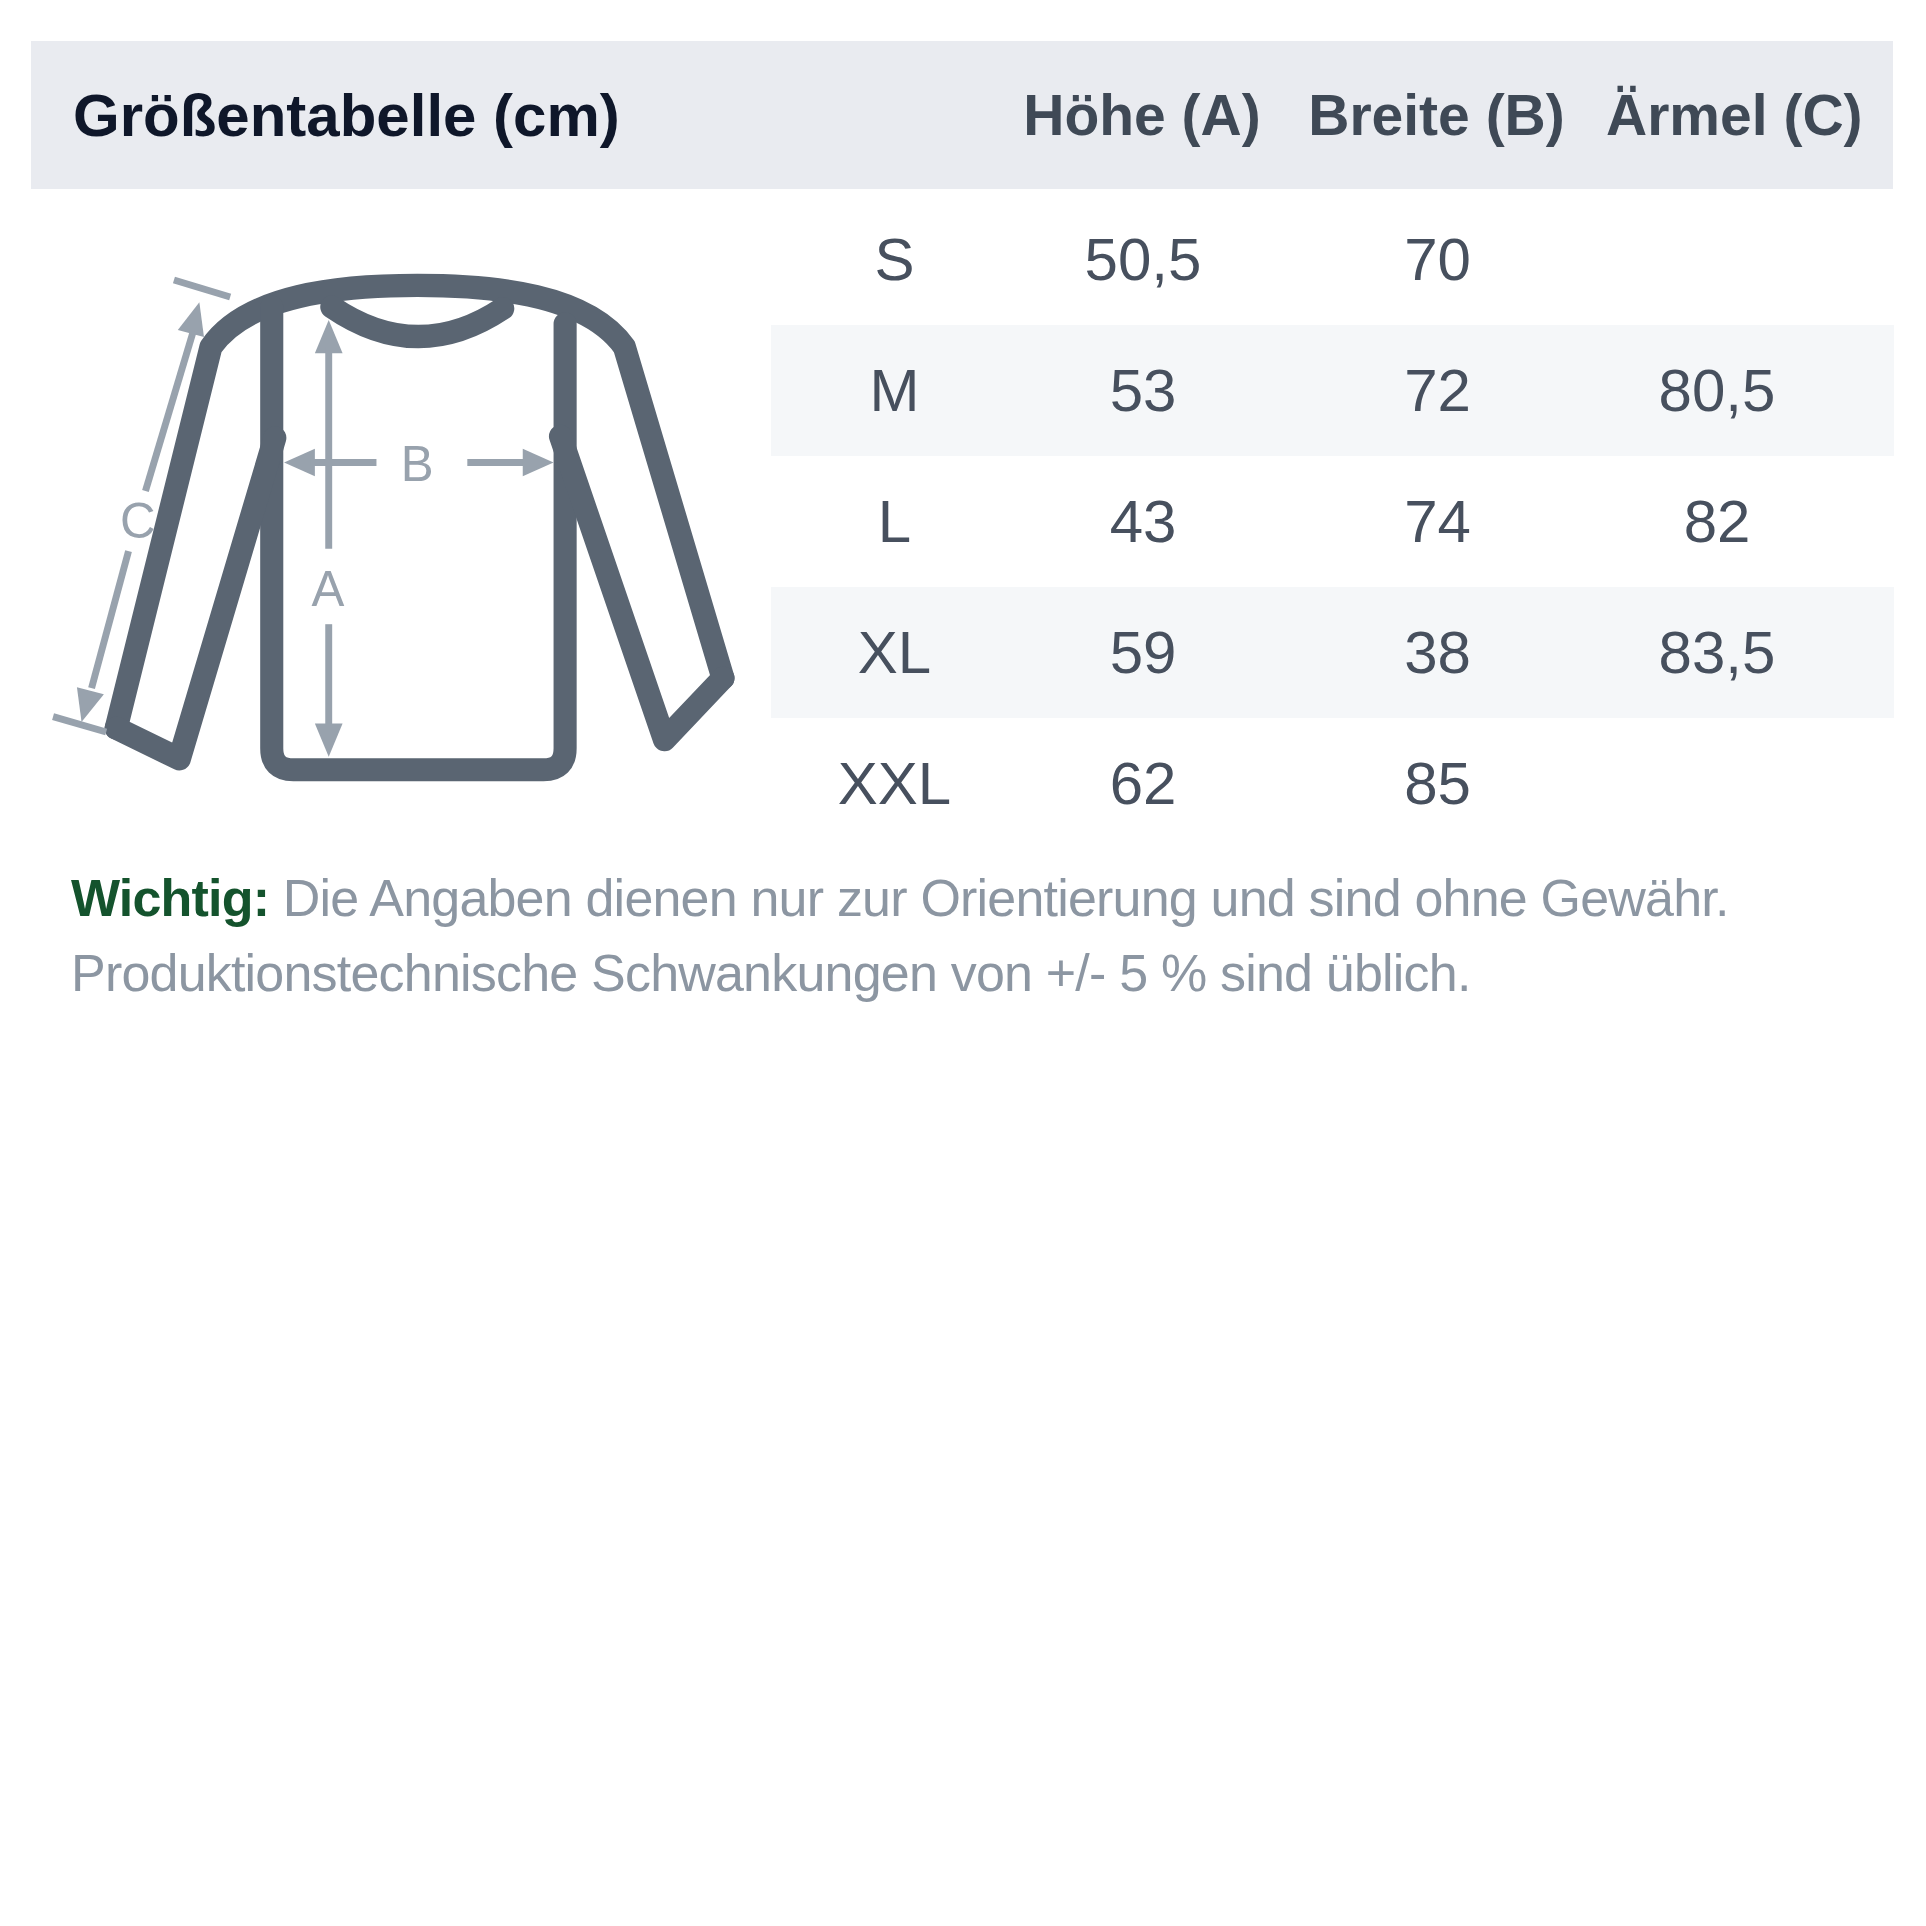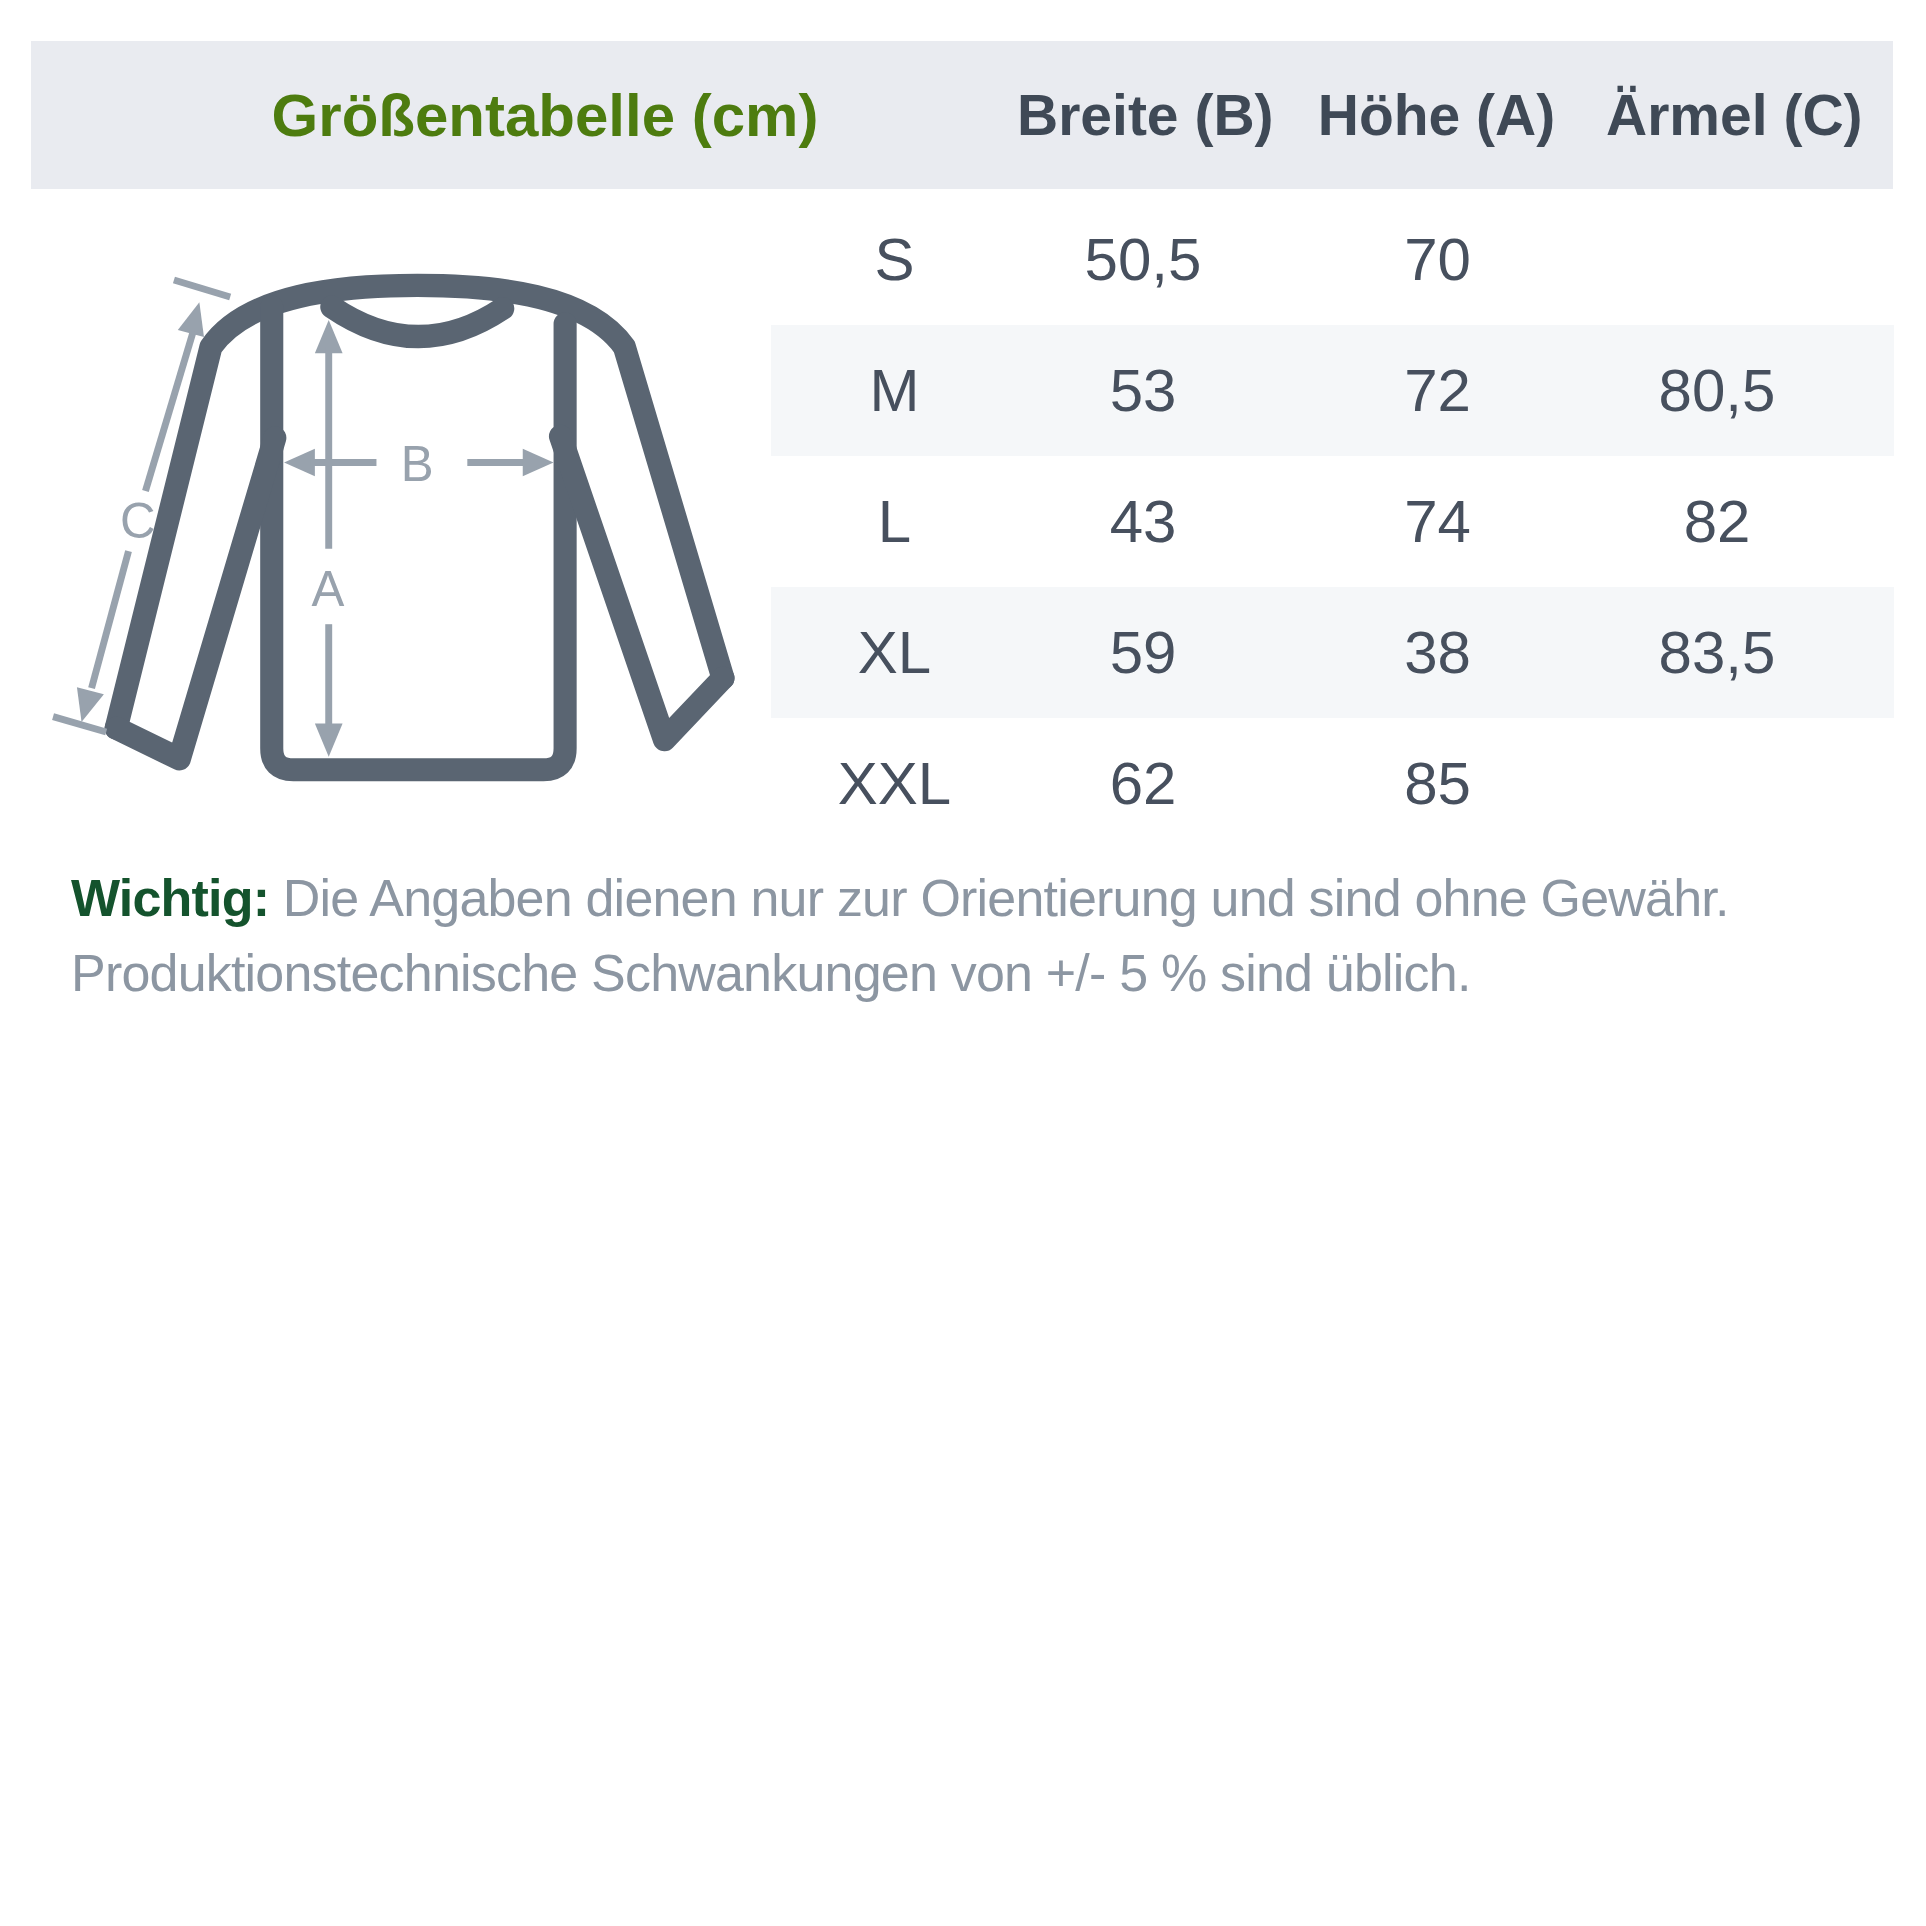--- a/index.html
+++ b/index.html
@@ -8,23 +8,22 @@
     font-family:"Liberation Sans",sans-serif;
   }
   
   .sheet-header{
     position:absolute;left:31px;top:41px;width:1862px;height:148px;
     background:#e9ebf0;
     display:grid;grid-template-columns:986px 250px 339px 220px 1fr;
     align-items:center;
   }
   .sheet-title{
-    padding-left:42px;font-size:60px;font-weight:700;color:#4d7c0f;
+    padding-left:42px;font-size:60px;font-weight:700;color:#0f172a;
     white-space:nowrap;
-    text-align:center;
   }
   .col-head{
     font-size:57px;font-weight:700;color:#3f4956;text-align:center;
     white-space:nowrap;
   }
   
   .size-table{position:absolute;left:771px;top:194px;width:1123px;}
   .size-row{
     height:131px;
     display:grid;grid-template-columns:247px 250px 339px 220px 1fr;
@@ -40,22 +39,22 @@
     font-size:52px;line-height:75px;color:#8c96a2;letter-spacing:-0.8px;
   }
   .note .note-line{white-space:nowrap;}
   .note b{color:#14532d;font-weight:700;}
 </style>
 </head>
 <body>
 
 <div class="sheet-header">
   <div class="sheet-title">Größentabelle (cm)</div>
+  <div class="col-head">Höhe (A)</div>
   <div class="col-head">Breite (B)</div>
-  <div class="col-head">Höhe (A)</div>
   <div class="col-head">Ärmel (C)</div>
   <div></div>
 </div>
 
 <div class="size-table">
   <div class="size-row">
     <div>S</div>
     <div>50,5</div>
     <div>70</div>
     <div></div>

